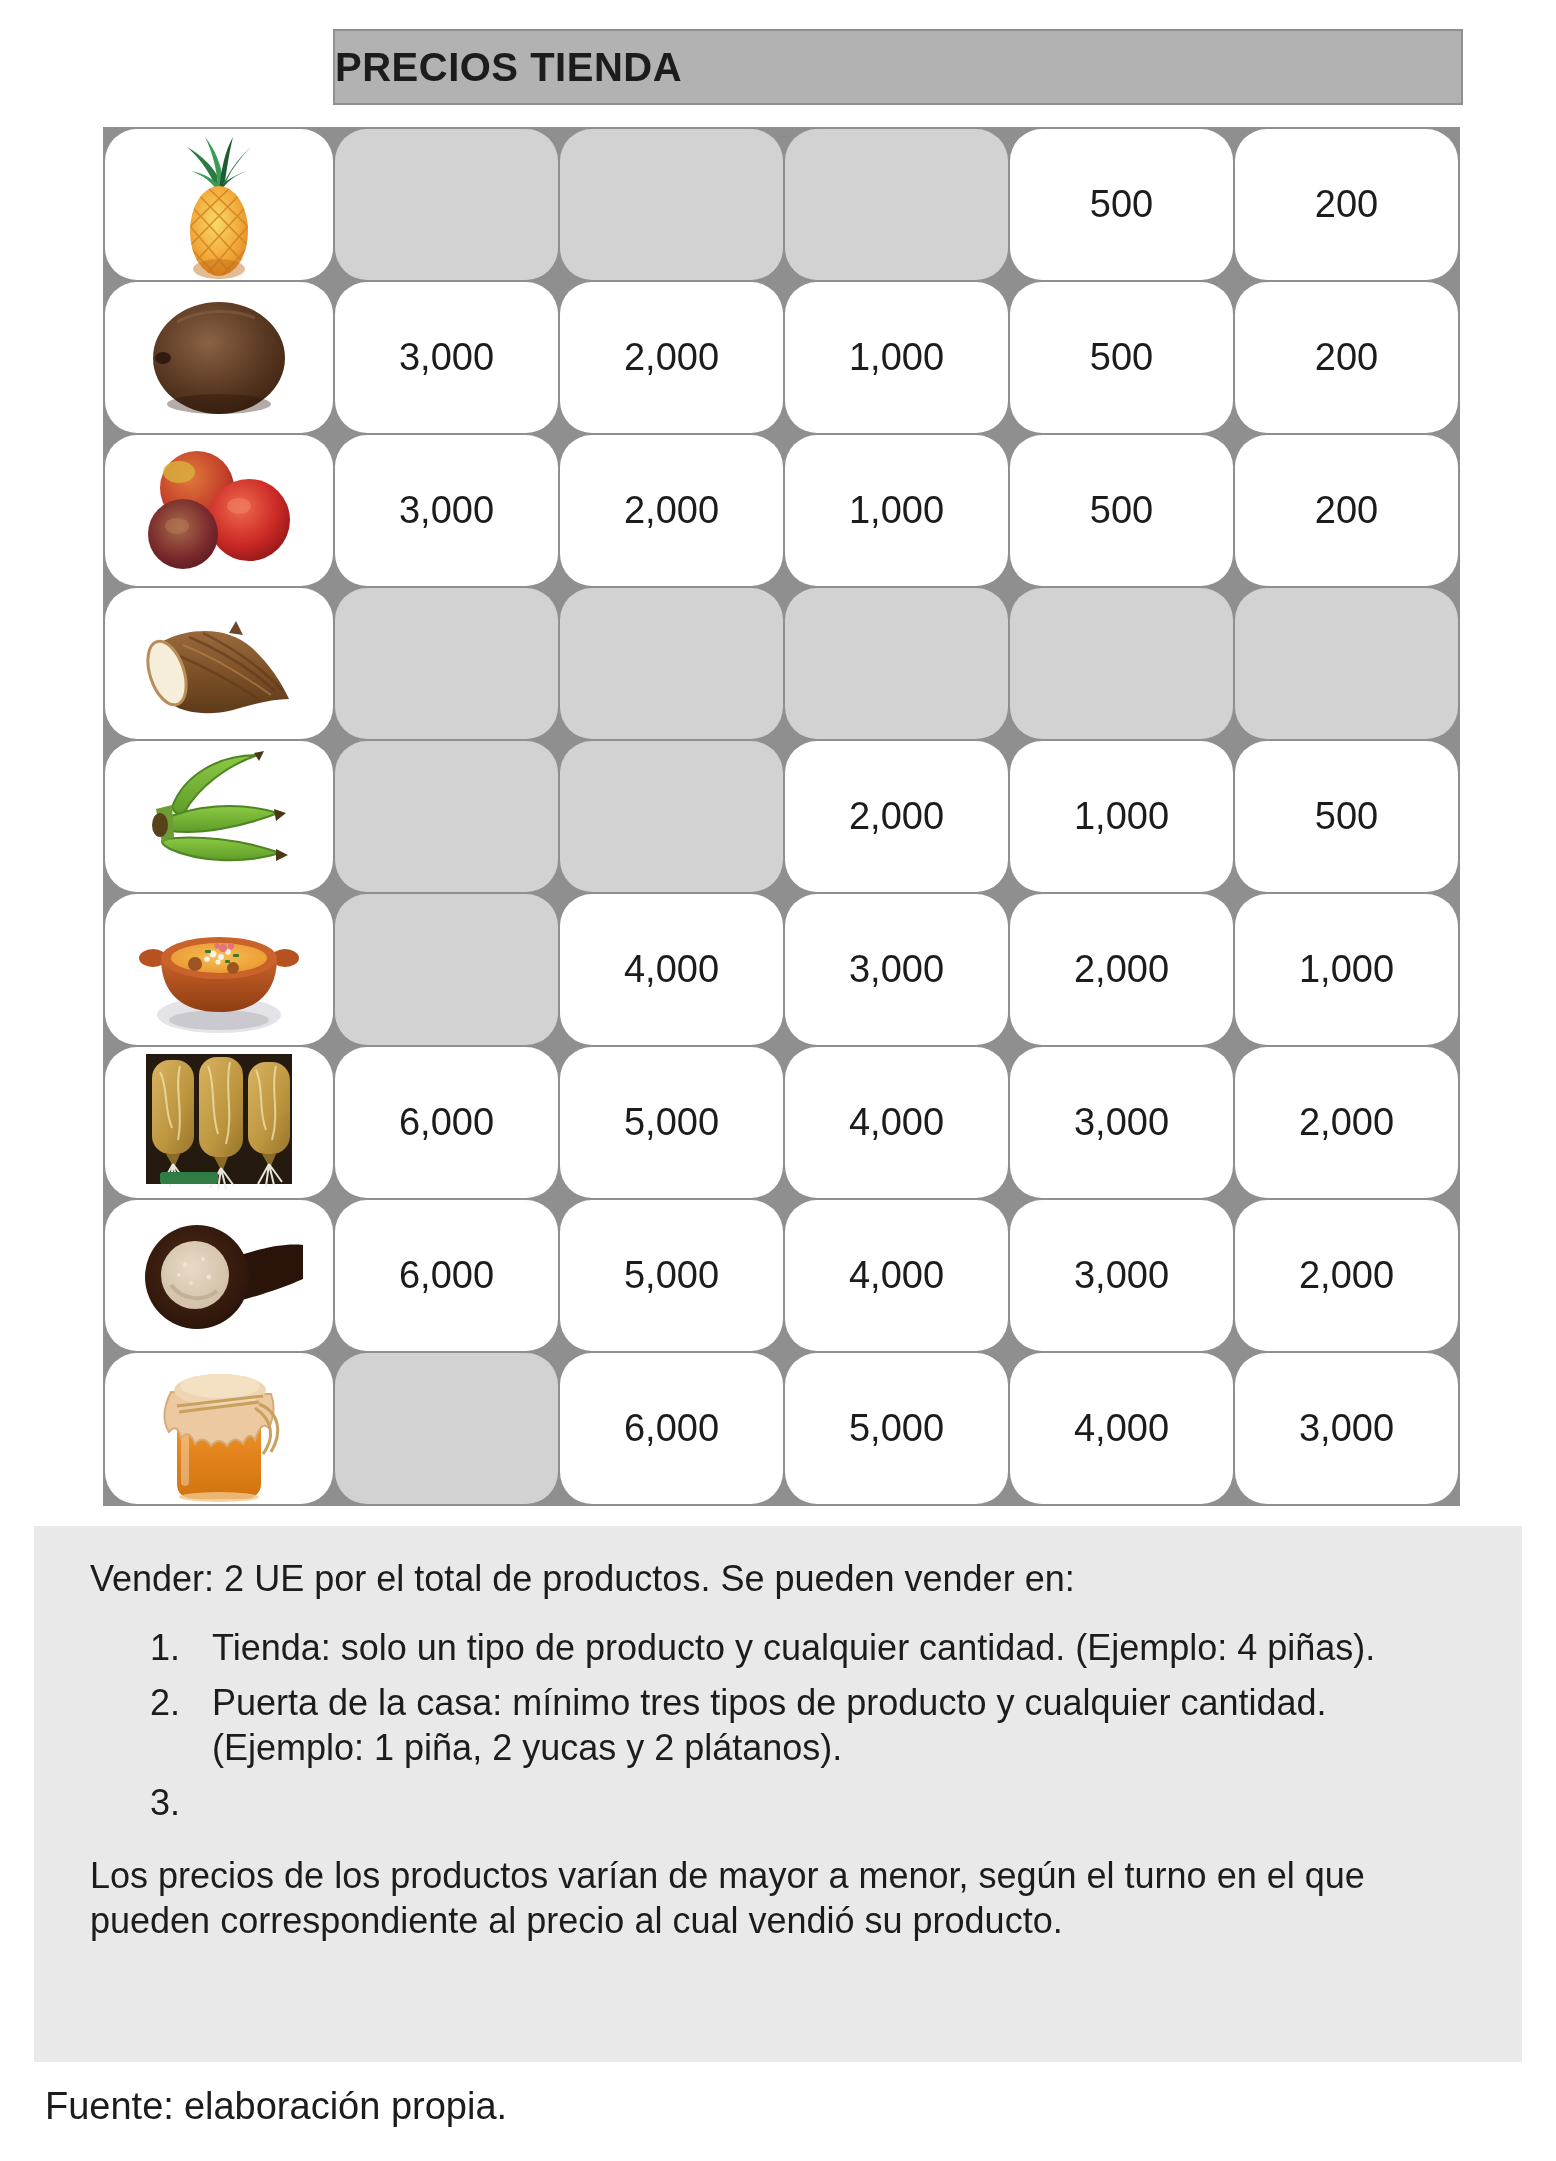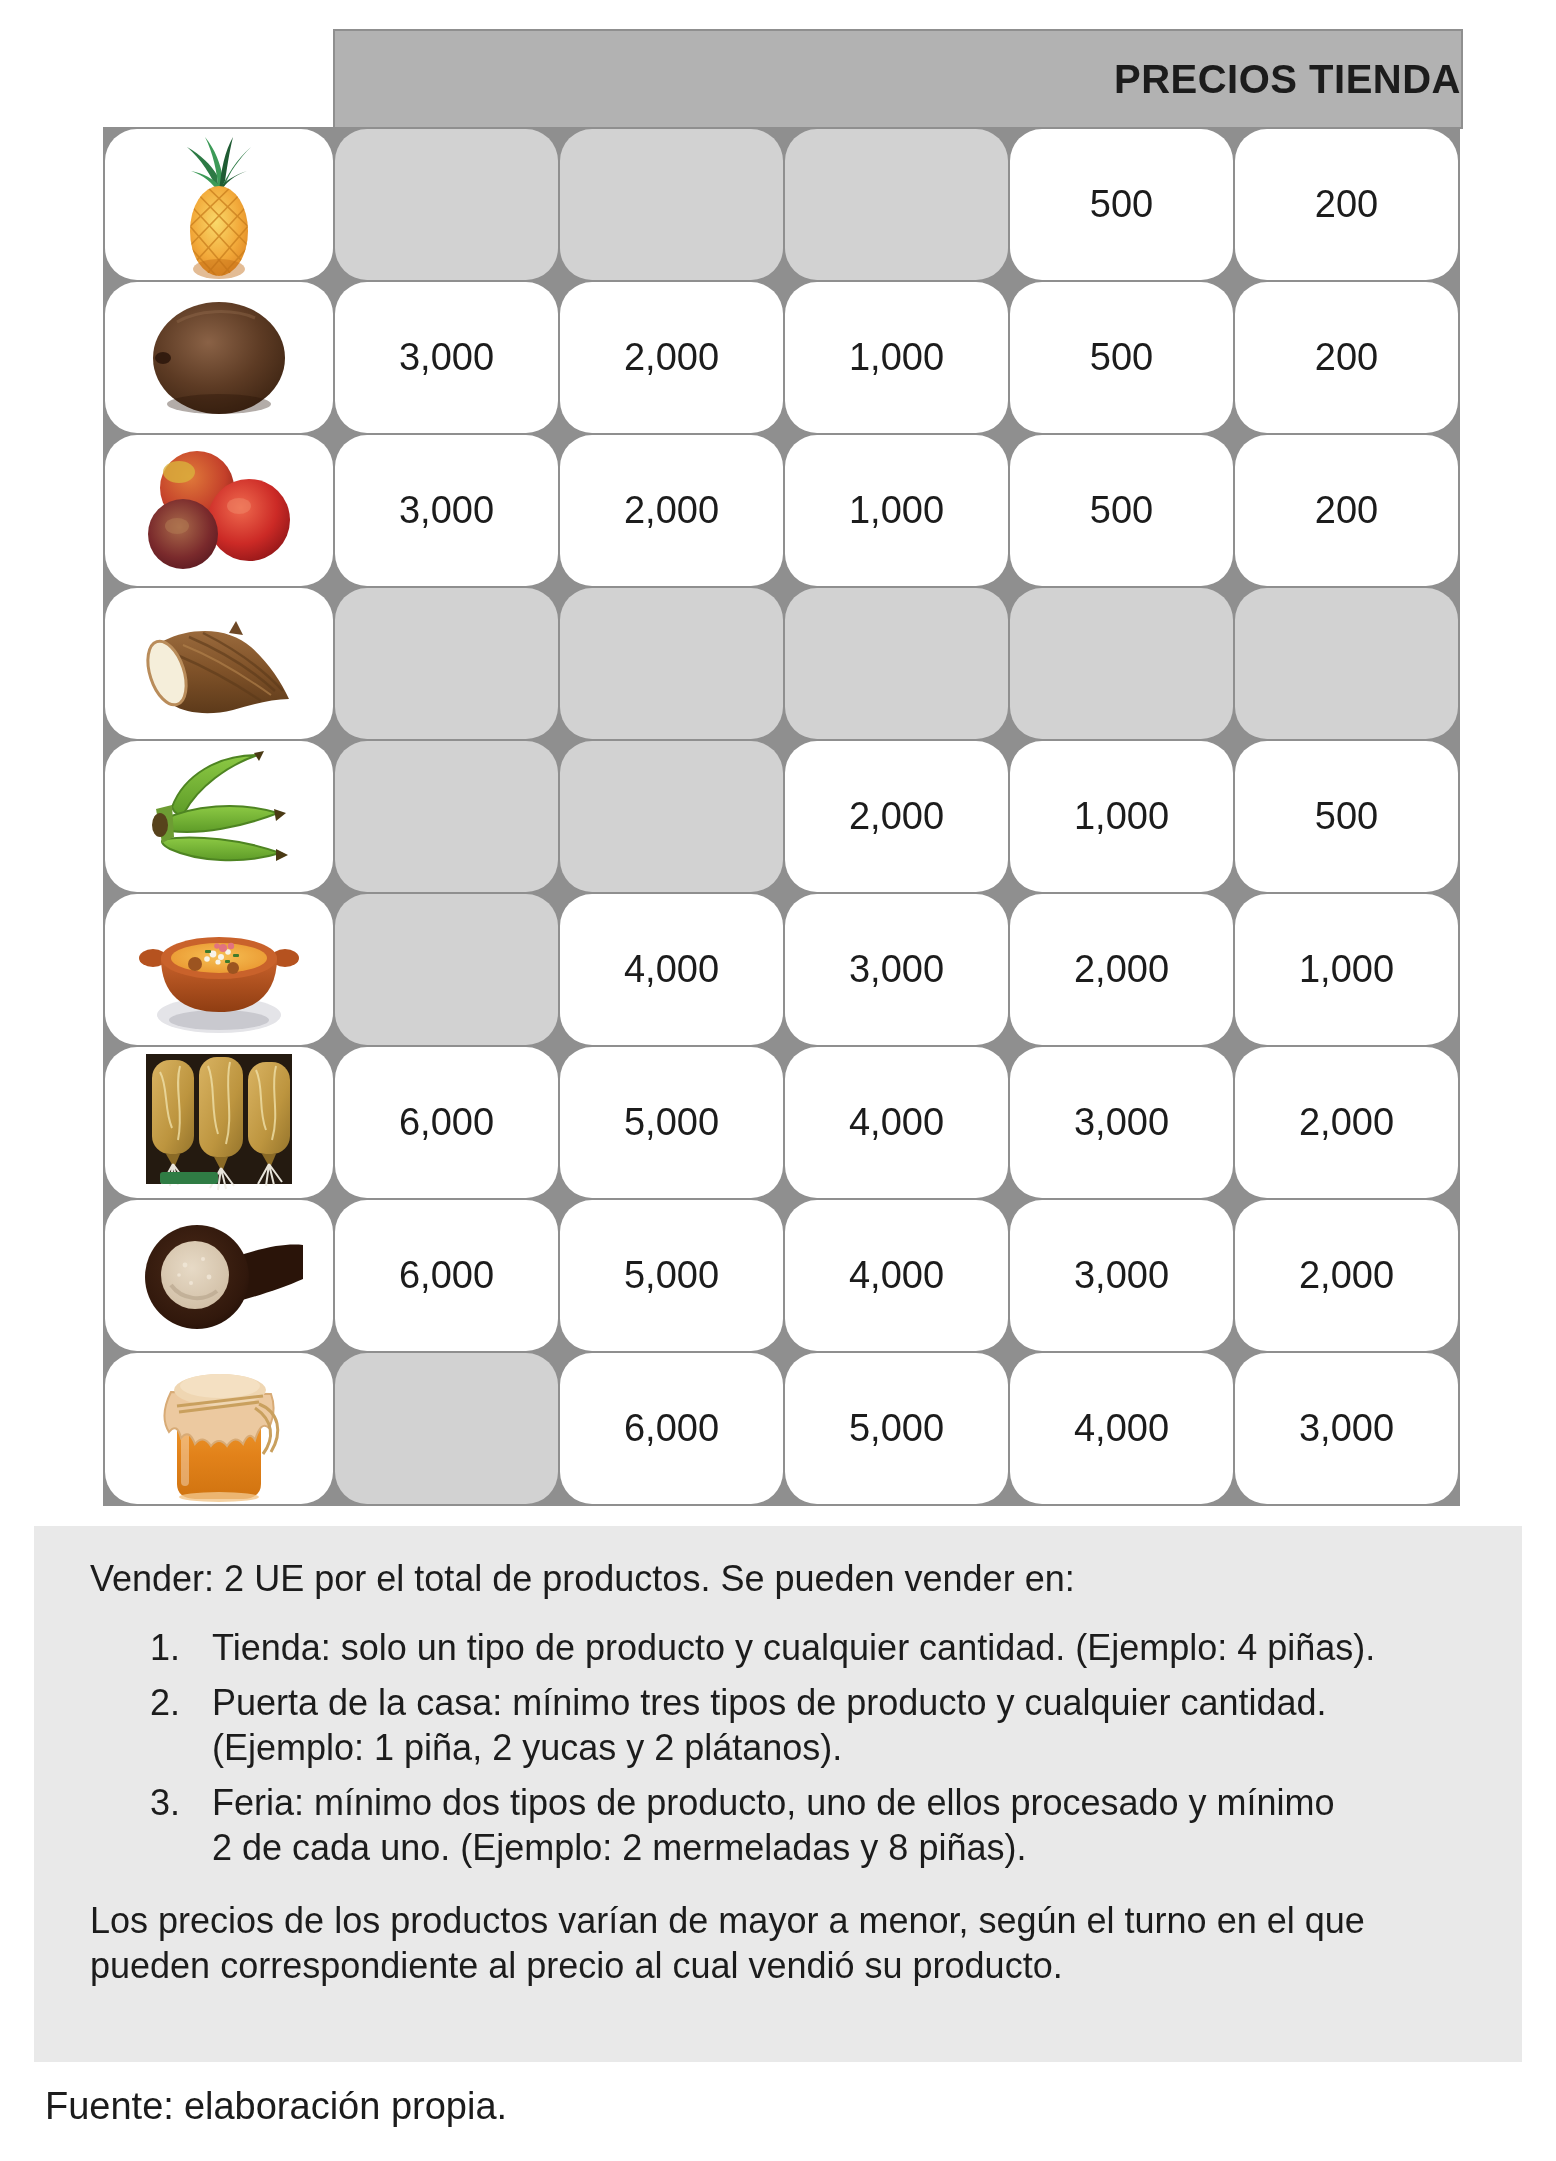--- a/index.html
+++ b/index.html
@@ -7,23 +7,23 @@
     --grid_line:#8f8f8f; --text:#1c1c1c;
   }
   *{margin:0;padding:0;box-sizing:border-box;}
   html,body{background:#ffffff;}
   .page{
     position:relative; width:1556px; height:2161px; background:#fff;
     font-family:"Liberation Sans", sans-serif; color:var(--text); overflow:hidden;
   }
   
   .tbl-header{
-    position:absolute; left:333px; top:29px; width:1130px; height:100px;
+    position:absolute; left:333px; top:29px; width:1130px; height:76px;
     background:var(--header_bg); border:2px solid var(--grid_line);
-    display:flex; align-items:center; justify-content:flex-end;
+    display:flex; align-items:center; justify-content:flex-start;
     font-size:40px; font-weight:700; letter-spacing:.5px;
   }
   .tbl-body{
     position:absolute; left:103px; top:127px;
     display:grid;
     grid-template-columns:228px 223px 223px 223px 223px 223px;
     grid-auto-rows:151px;
     gap:2px; padding:2px; background:var(--grid_line);
   }
   .cell{
@@ -360,24 +360,20 @@
       </div>
       <div class="notes-item">
         <span class="num">2.</span>
         <span class="txt">
           <div class="line">Puerta de la casa: mínimo tres tipos de producto y cualquier cantidad.</div>
           <div class="line">(Ejemplo: 1 piña, 2 yucas y 2 plátanos).</div>
         </span>
       </div>
       <div class="notes-item">
         <span class="num">3.</span>
-        <span class="txt">
-          <div class="line">Feria: mínimo dos tipos de producto, uno de ellos procesado y mínimo</div>
-          <div class="line">2 de cada uno. (Ejemplo: 2 mermeladas y 8 piñas).</div>
-        </span>
       </div>
     </div>
     <div class="notes-para">
       <div class="line">Los precios de los productos varían de mayor a menor, según el turno en el que</div>
       <div class="line">pueden correspondiente al precio al cual vendió su producto.</div>
     </div>
   </div>
 
   <div class="source-line">
     <span class="src-label">Fuente:</span><span>elaboración propia.</span>

